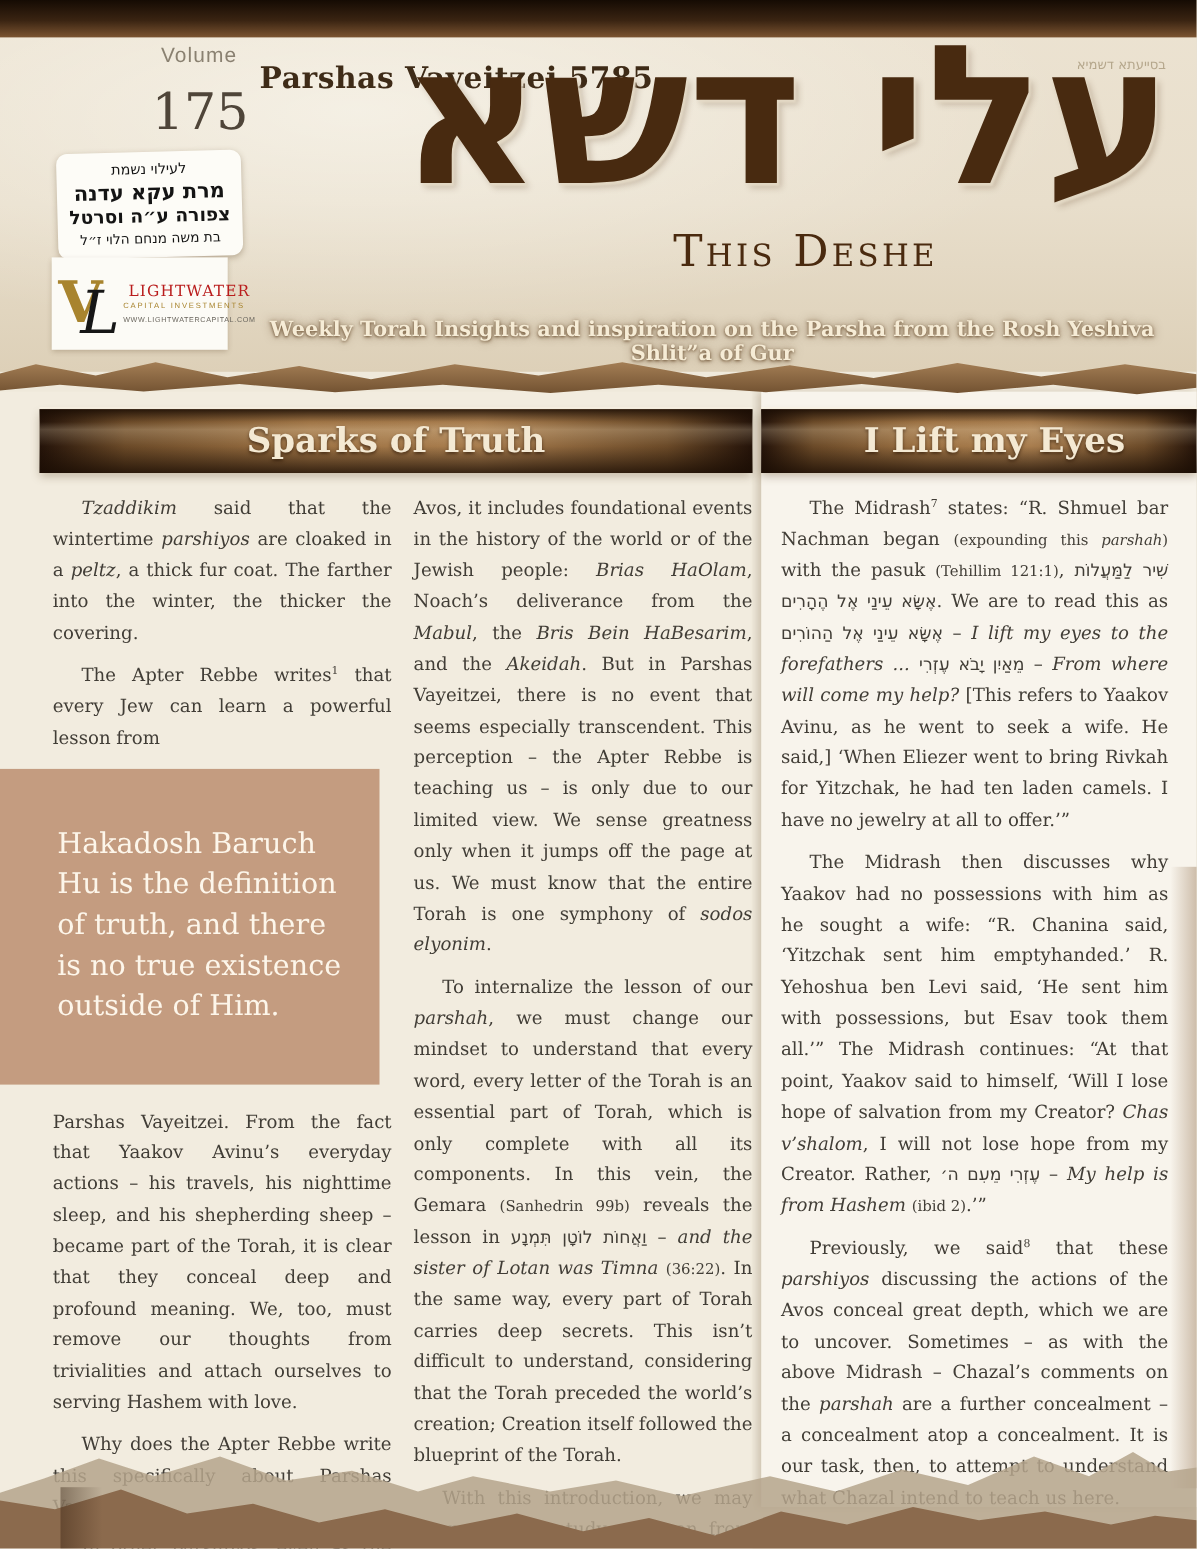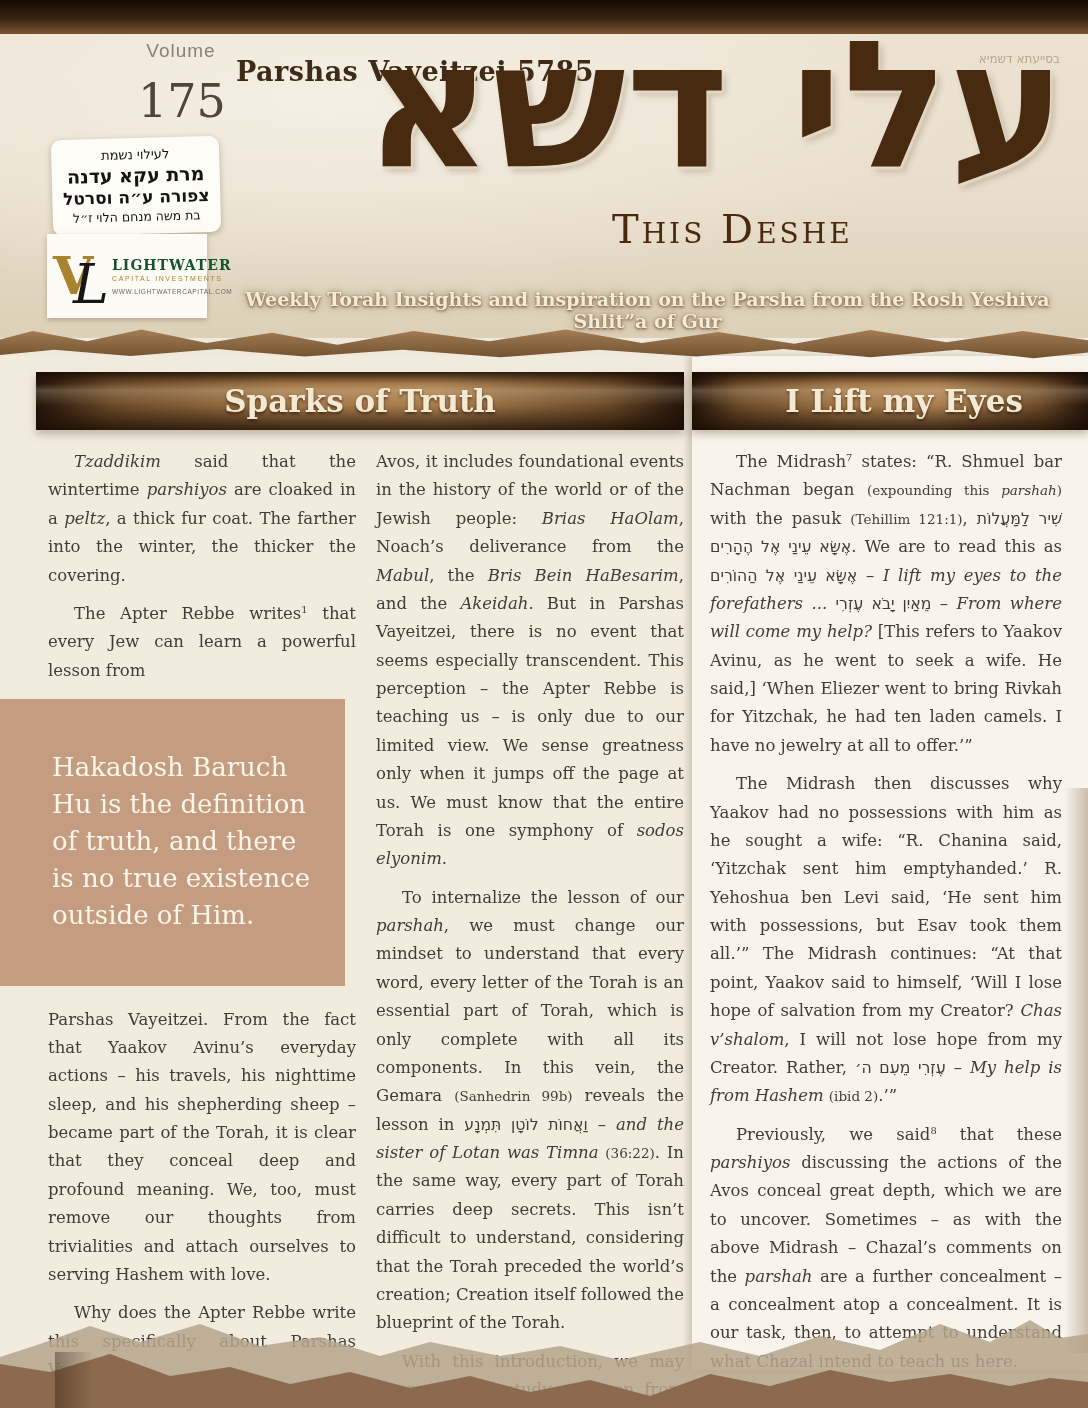--- a/index.html
+++ b/index.html
@@ -34,21 +34,21 @@
   .ded-l2{font-size:19px;font-weight:bold;margin-top:2px;}
   .ded-l3{font-size:17px;font-weight:bold;margin-top:1px;}
   .ded-l4{font-size:12.5px;margin-top:2px;}
   .logo-card{position:absolute;left:47px;top:234px;width:160px;height:84px;background:#fcfbf6;
              display:flex;align-items:center;gap:5px;padding:4px 6px;box-sizing:border-box;
              box-shadow:0 2px 5px rgba(90,65,35,.3);z-index:3;}
   .mono{position:relative;width:54px;height:66px;flex:none;}
   .mono-v{position:absolute;left:0;top:2px;font-size:52px;font-weight:bold;color:#a8842e;}
   .mono-l{position:absolute;left:20px;top:10px;font-size:54px;font-style:italic;color:#161616;}
   .logo-text{display:flex;flex-direction:column;line-height:1.15;}
-  .logo-name{font-size:14px;font-weight:bold;letter-spacing:1px;color:#14532d;}
+  .logo-name{font-size:14px;font-weight:normal;letter-spacing:1px;color:#b91c1c;text-align:center;}
   .logo-sub{font-family:"Liberation Sans",sans-serif;font-size:7px;letter-spacing:1.6px;
             color:#a8842e;margin-top:2px;}
   .logo-site{font-family:"Liberation Sans",sans-serif;font-size:6.5px;letter-spacing:.6px;
              color:#6b675f;margin-top:5px;}
   .tagline{position:absolute;left:215px;right:8px;top:288px;text-align:center;z-index:2;
            font-size:19px;font-weight:600;color:#f6ecd6;
            text-shadow:0 1px 3px rgba(92,62,30,.9),0 0 9px rgba(92,62,30,.55);}
 
   
   .torn-strip{position:absolute;left:0;top:326px;width:100%;height:34px;z-index:5;

